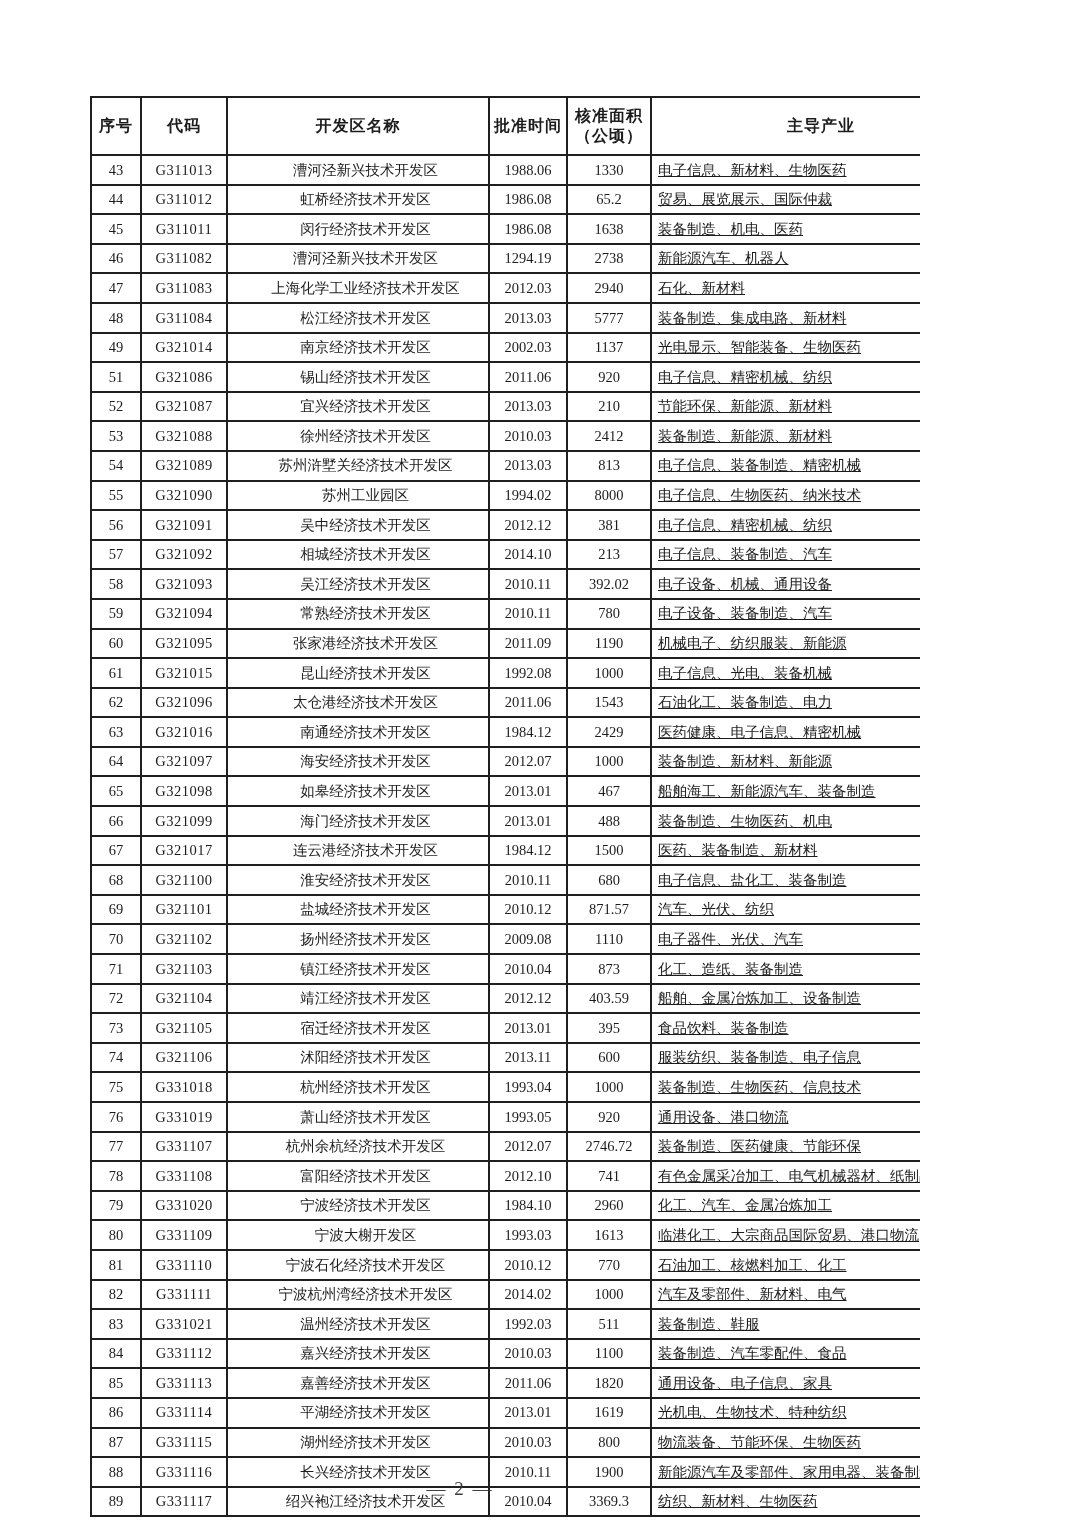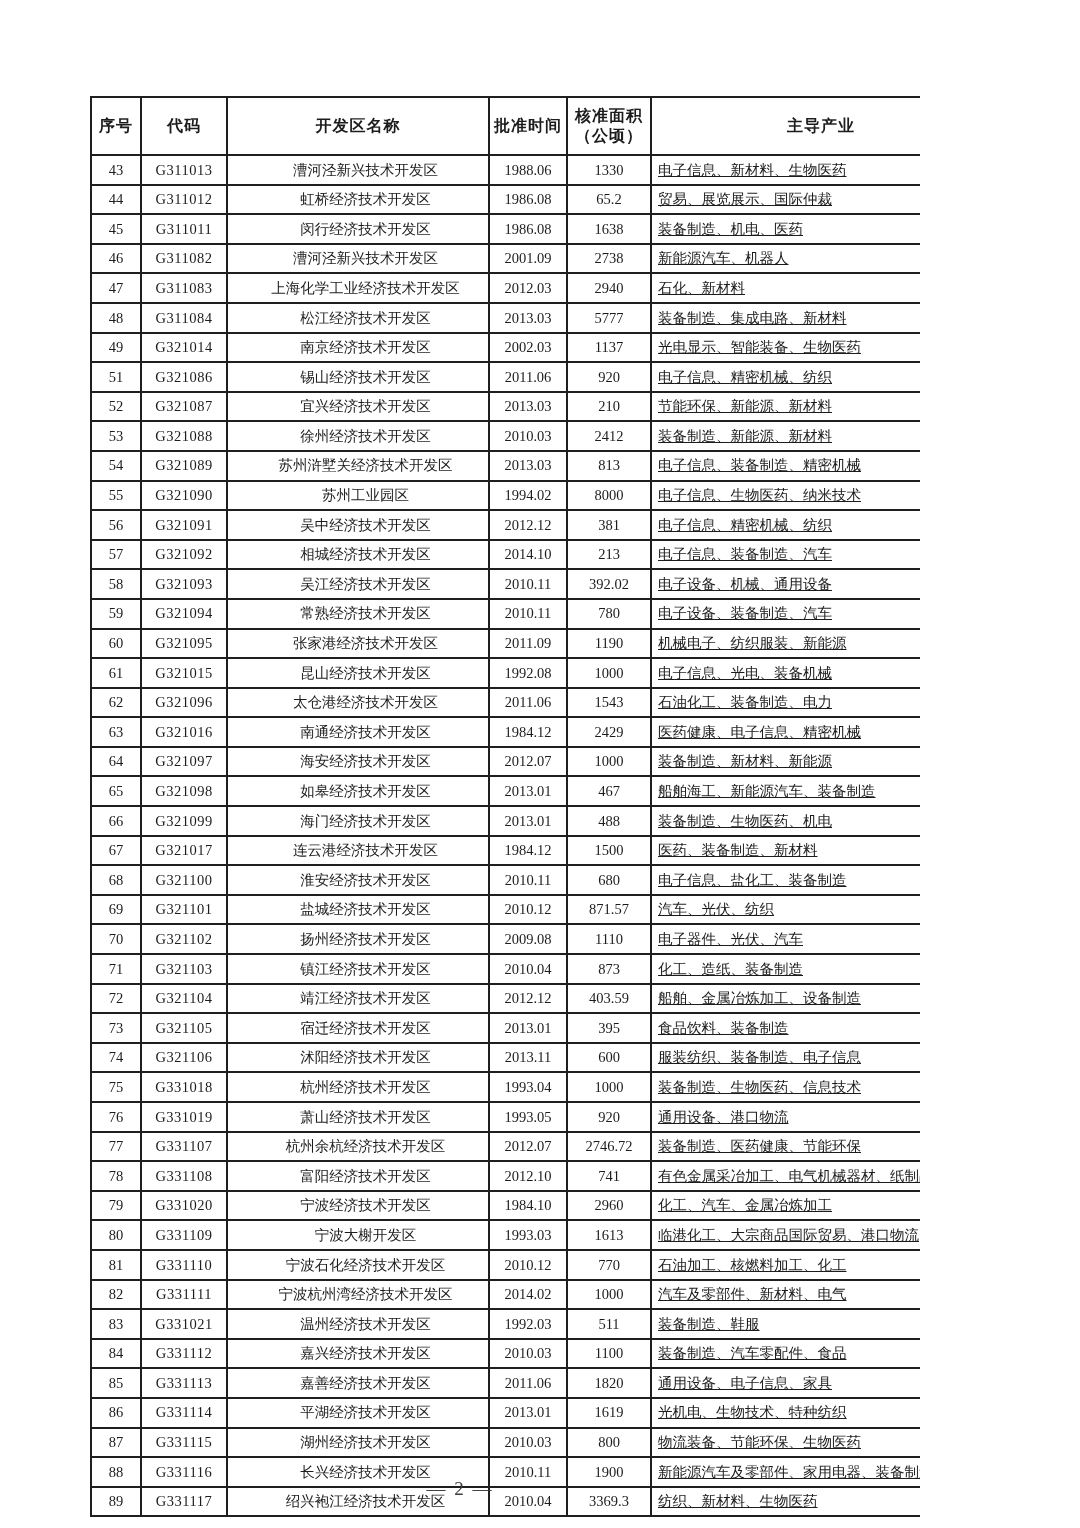--- a/index.html
+++ b/index.html
@@ -114,21 +114,21 @@
       <td class="c-code">G311011</td>
       <td class="c-name">闵行经济技术开发区</td>
       <td class="c-date">1986.08</td>
       <td class="c-area">1638</td>
       <td class="c-ind">装备制造、机电、医药</td>
     </tr>
         <tr>
       <td class="c-num">46</td>
       <td class="c-code">G311082</td>
       <td class="c-name">漕河泾新兴技术开发区</td>
-      <td class="c-date">2001.09</td>
+      <td class="c-date">1294.19</td>
       <td class="c-area">2738</td>
       <td class="c-ind">新能源汽车、机器人</td>
     </tr>
         <tr>
       <td class="c-num">47</td>
       <td class="c-code">G311083</td>
       <td class="c-name">上海化学工业经济技术开发区</td>
       <td class="c-date">2012.03</td>
       <td class="c-area">2940</td>
       <td class="c-ind">石化、新材料</td>

